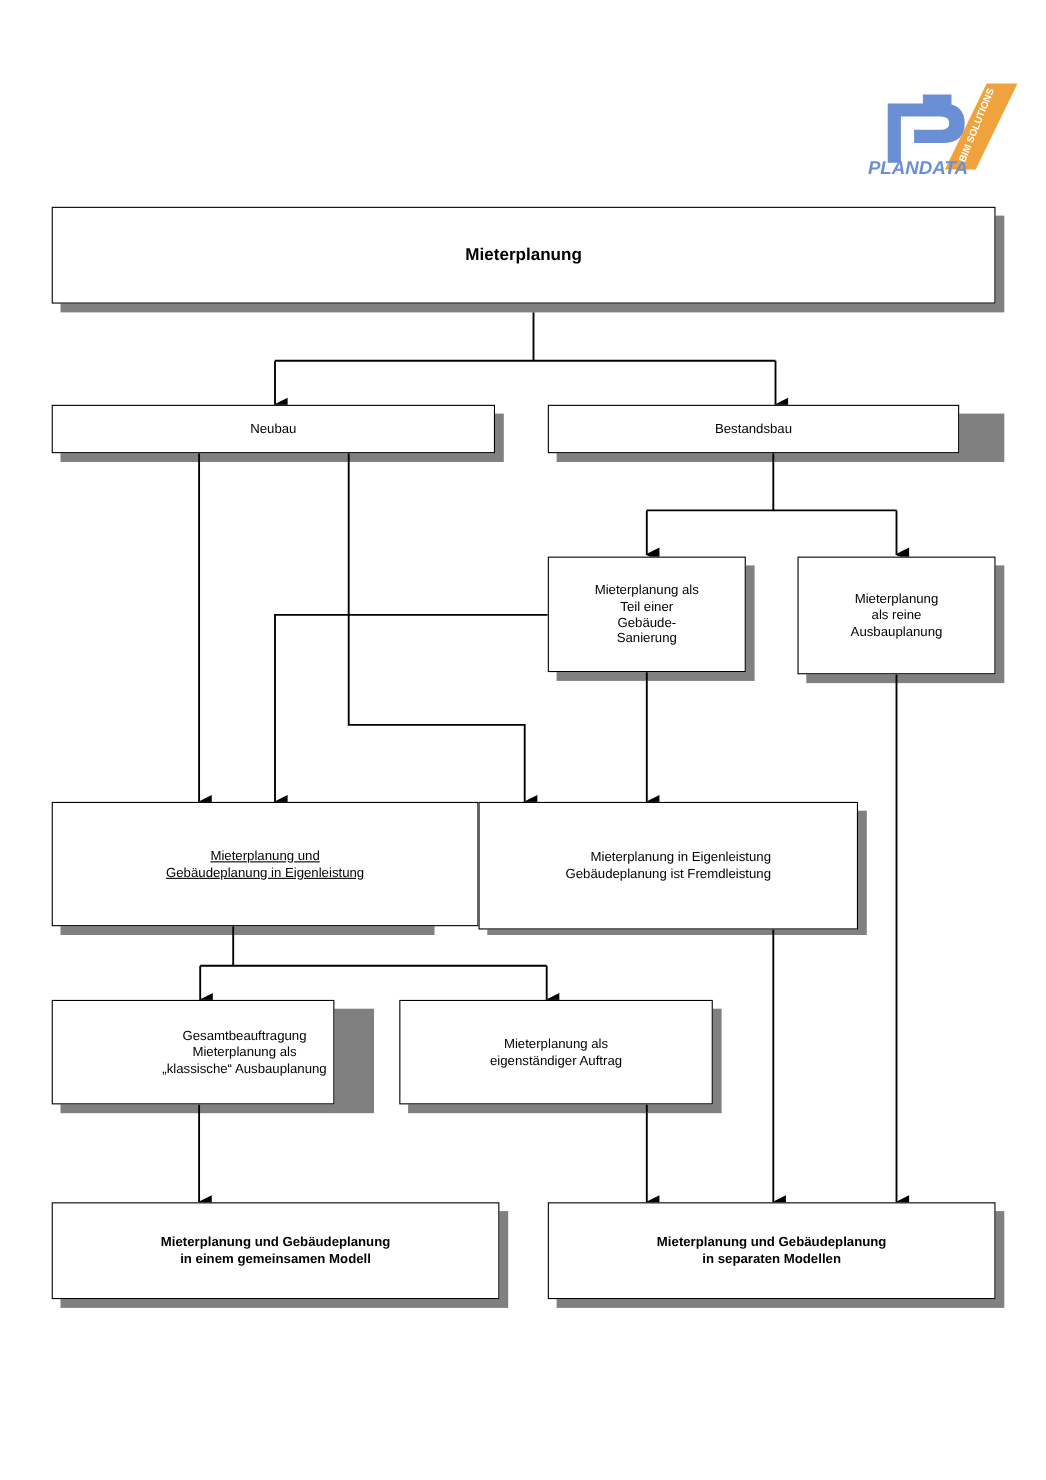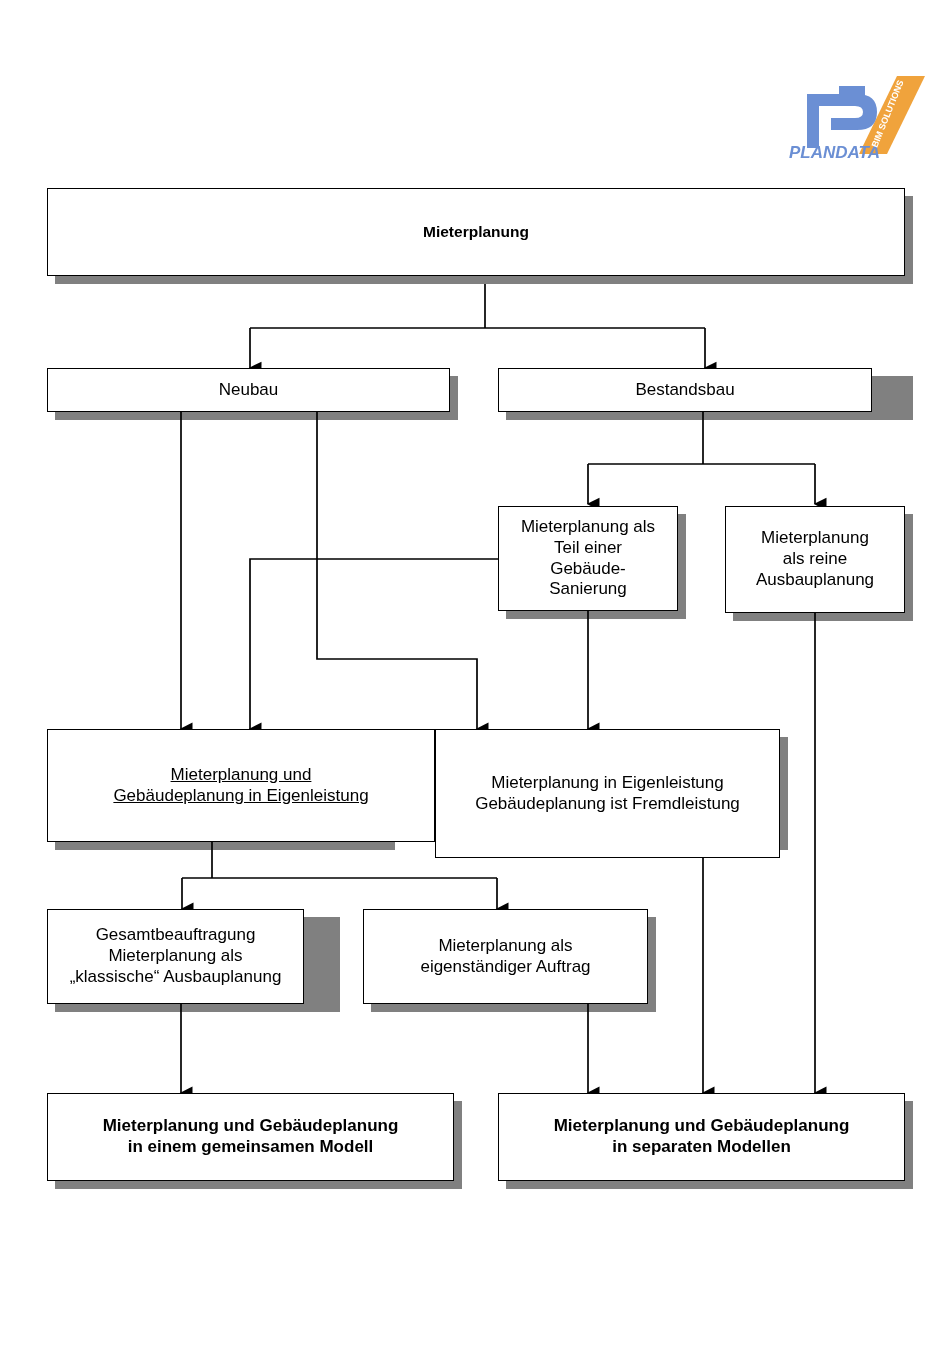--- a/index.html
+++ b/index.html
@@ -3,21 +3,21 @@
 <meta charset="utf-8">
 <style>
   html,body{margin:0;padding:0;background:#ffffff;}
   body{width:951px;height:1345px;position:relative;overflow:hidden;
        font-family:"Liberation Sans","DejaVu Sans",sans-serif;color:#000;}
   #canvas{position:absolute;left:0;top:16px;width:951px;height:1345px;}
   .logo{position:absolute;left:779px;top:58px;width:152px;height:92px;}
   .node{position:absolute;box-sizing:border-box;background:#ffffff;
         border:1.6px solid #000000;display:flex;align-items:center;
         justify-content:center;text-align:center;line-height:1.23;
-        font-size:17px;z-index:3;}
+        font-size:12px;z-index:3;}
   .node .lbl{display:block;padding:0 6px;white-space:pre-line;}
   .node.bold{font-weight:bold;}
   .node.big{font-size:15.5px;}
   .shadow{position:absolute;background:#808080;z-index:1;}
   svg.wires{position:absolute;left:0;top:0;width:951px;height:1345px;z-index:2;}
 </style>
 </head>
 <body>
 
 <div id="canvas">
@@ -111,26 +111,26 @@
     <span class="lbl">Mieterplanung
 als reine
 Ausbauplanung</span>
   </div>
 
   <div class="node" style="left:47px;top:713px;width:388px;height:113px;text-decoration:underline;">
     <span class="lbl">Mieterplanung und
 Gebäudeplanung in Eigenleistung</span>
   </div>
 
-  <div class="node" style="left:435px;top:713px;width:345px;height:129px;">
+  <div class="node" style="left:435px;top:713px;width:345px;height:116px;text-align:right;">
     <span class="lbl">Mieterplanung in Eigenleistung
 Gebäudeplanung ist Fremdleistung</span>
   </div>
 
-  <div class="node" style="left:47px;top:893px;width:257px;height:95px;">
+  <div class="node" style="left:47px;top:893px;width:257px;height:95px;justify-content:flex-end;">
     <span class="lbl">Gesamtbeauftragung
 Mieterplanung als
 „klassische“ Ausbauplanung</span>
   </div>
 
   <div class="node" style="left:363px;top:893px;width:285px;height:95px;">
     <span class="lbl">Mieterplanung als
 eigenständiger Auftrag</span>
   </div>
 

